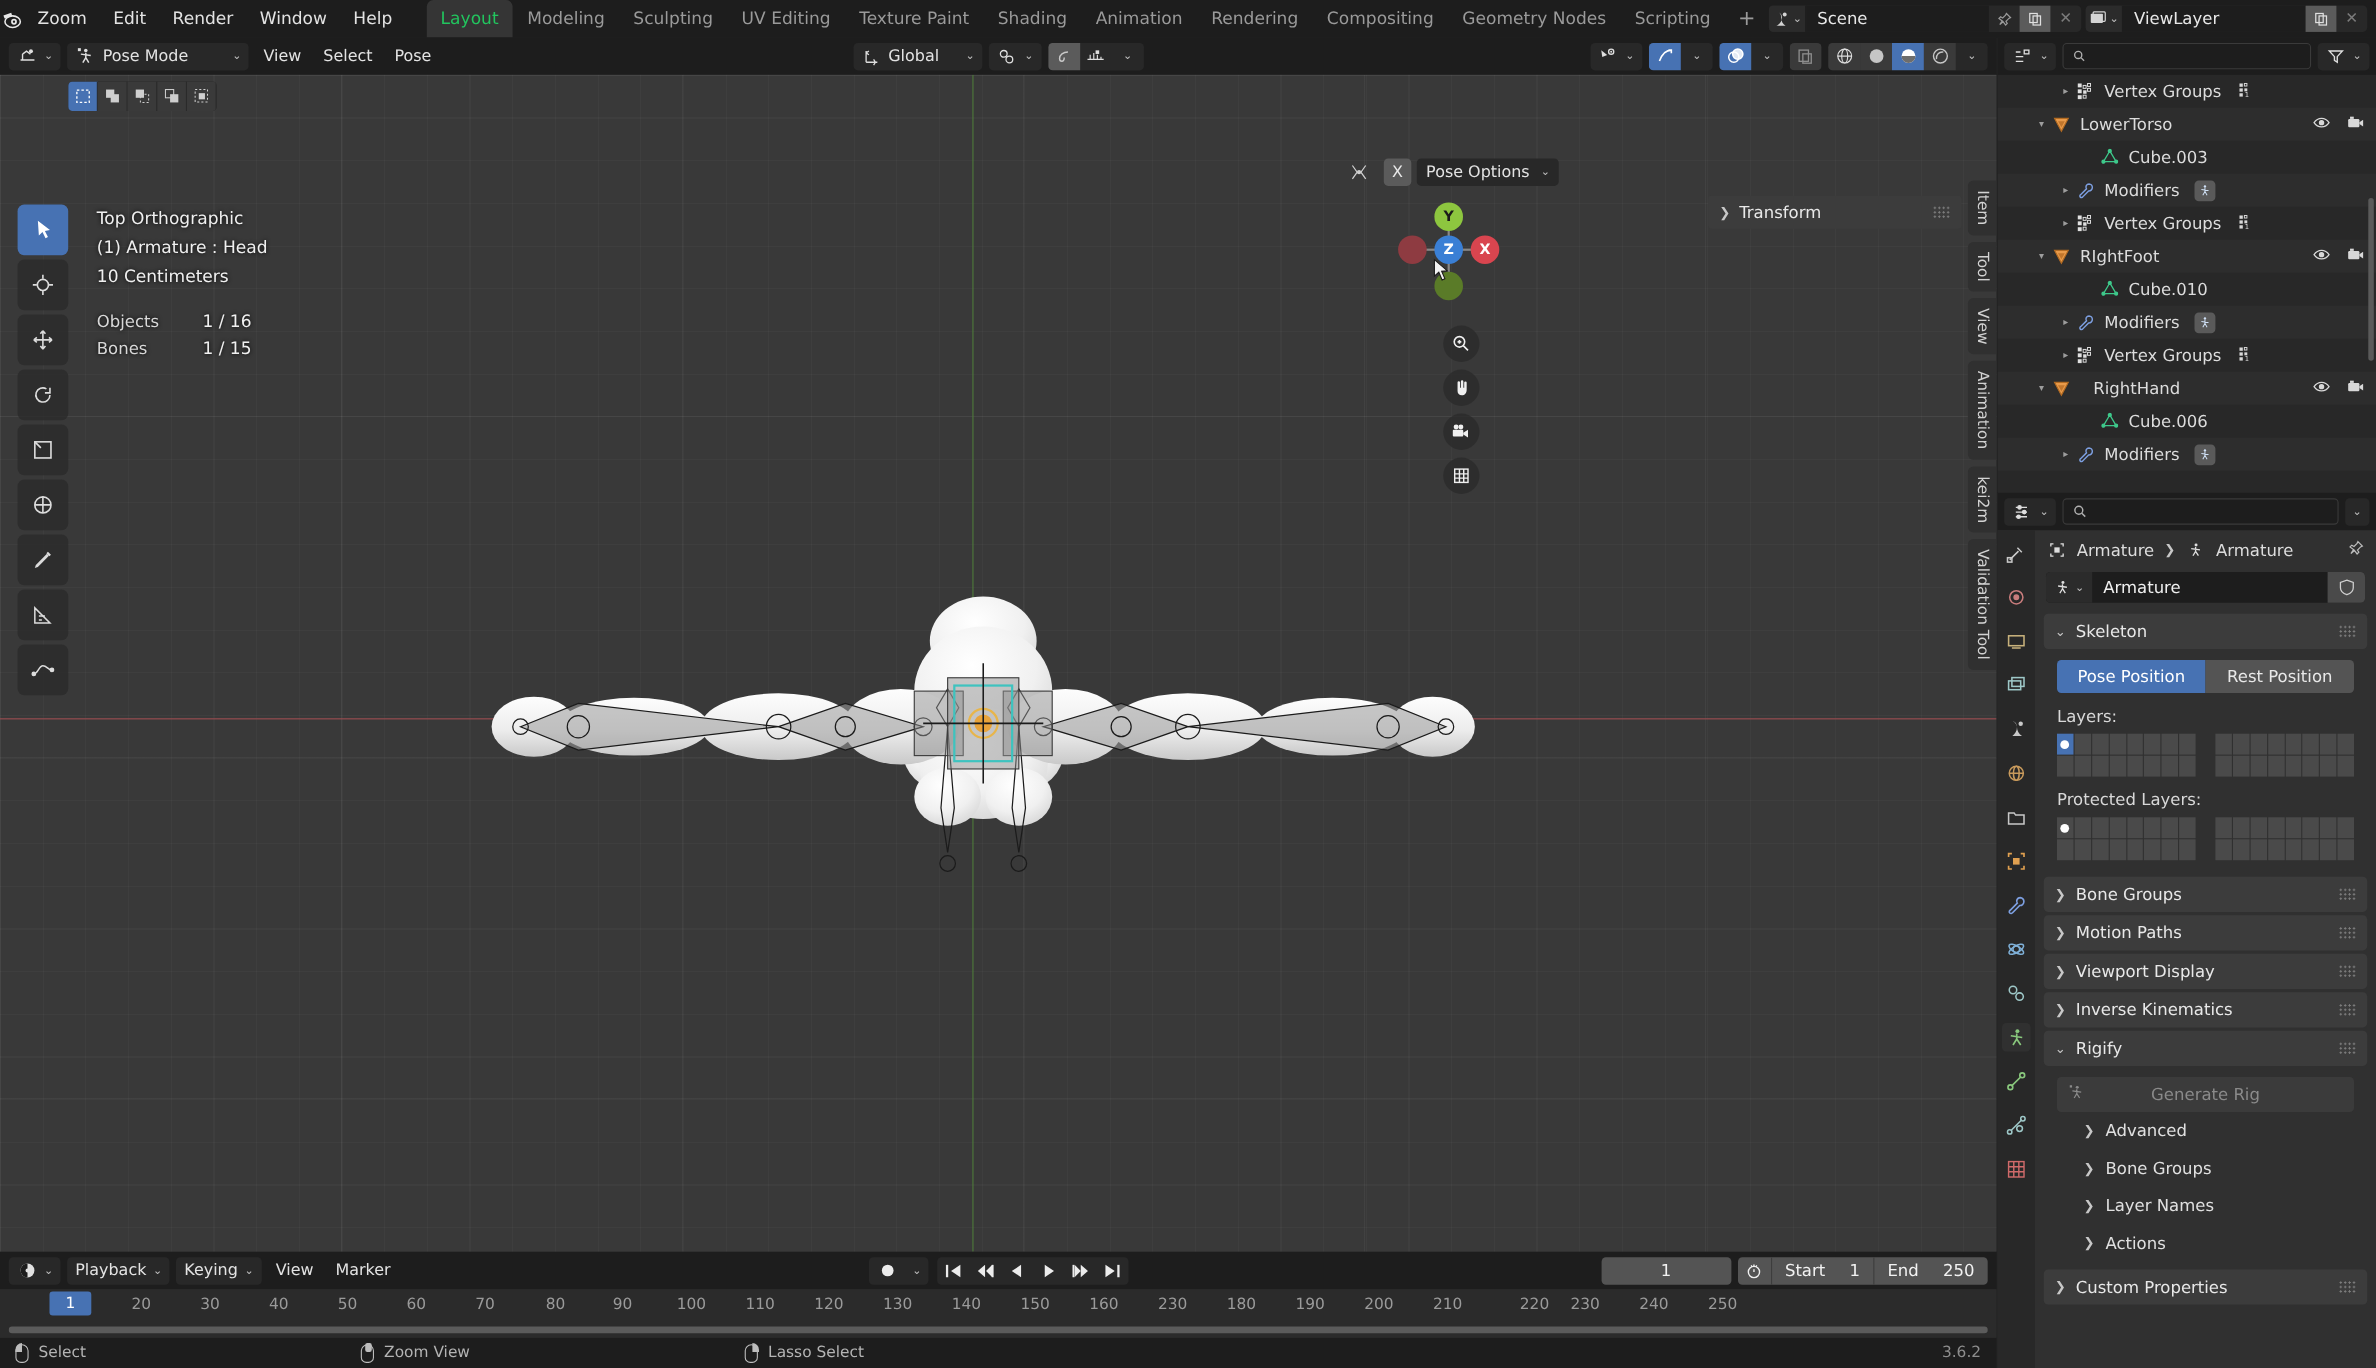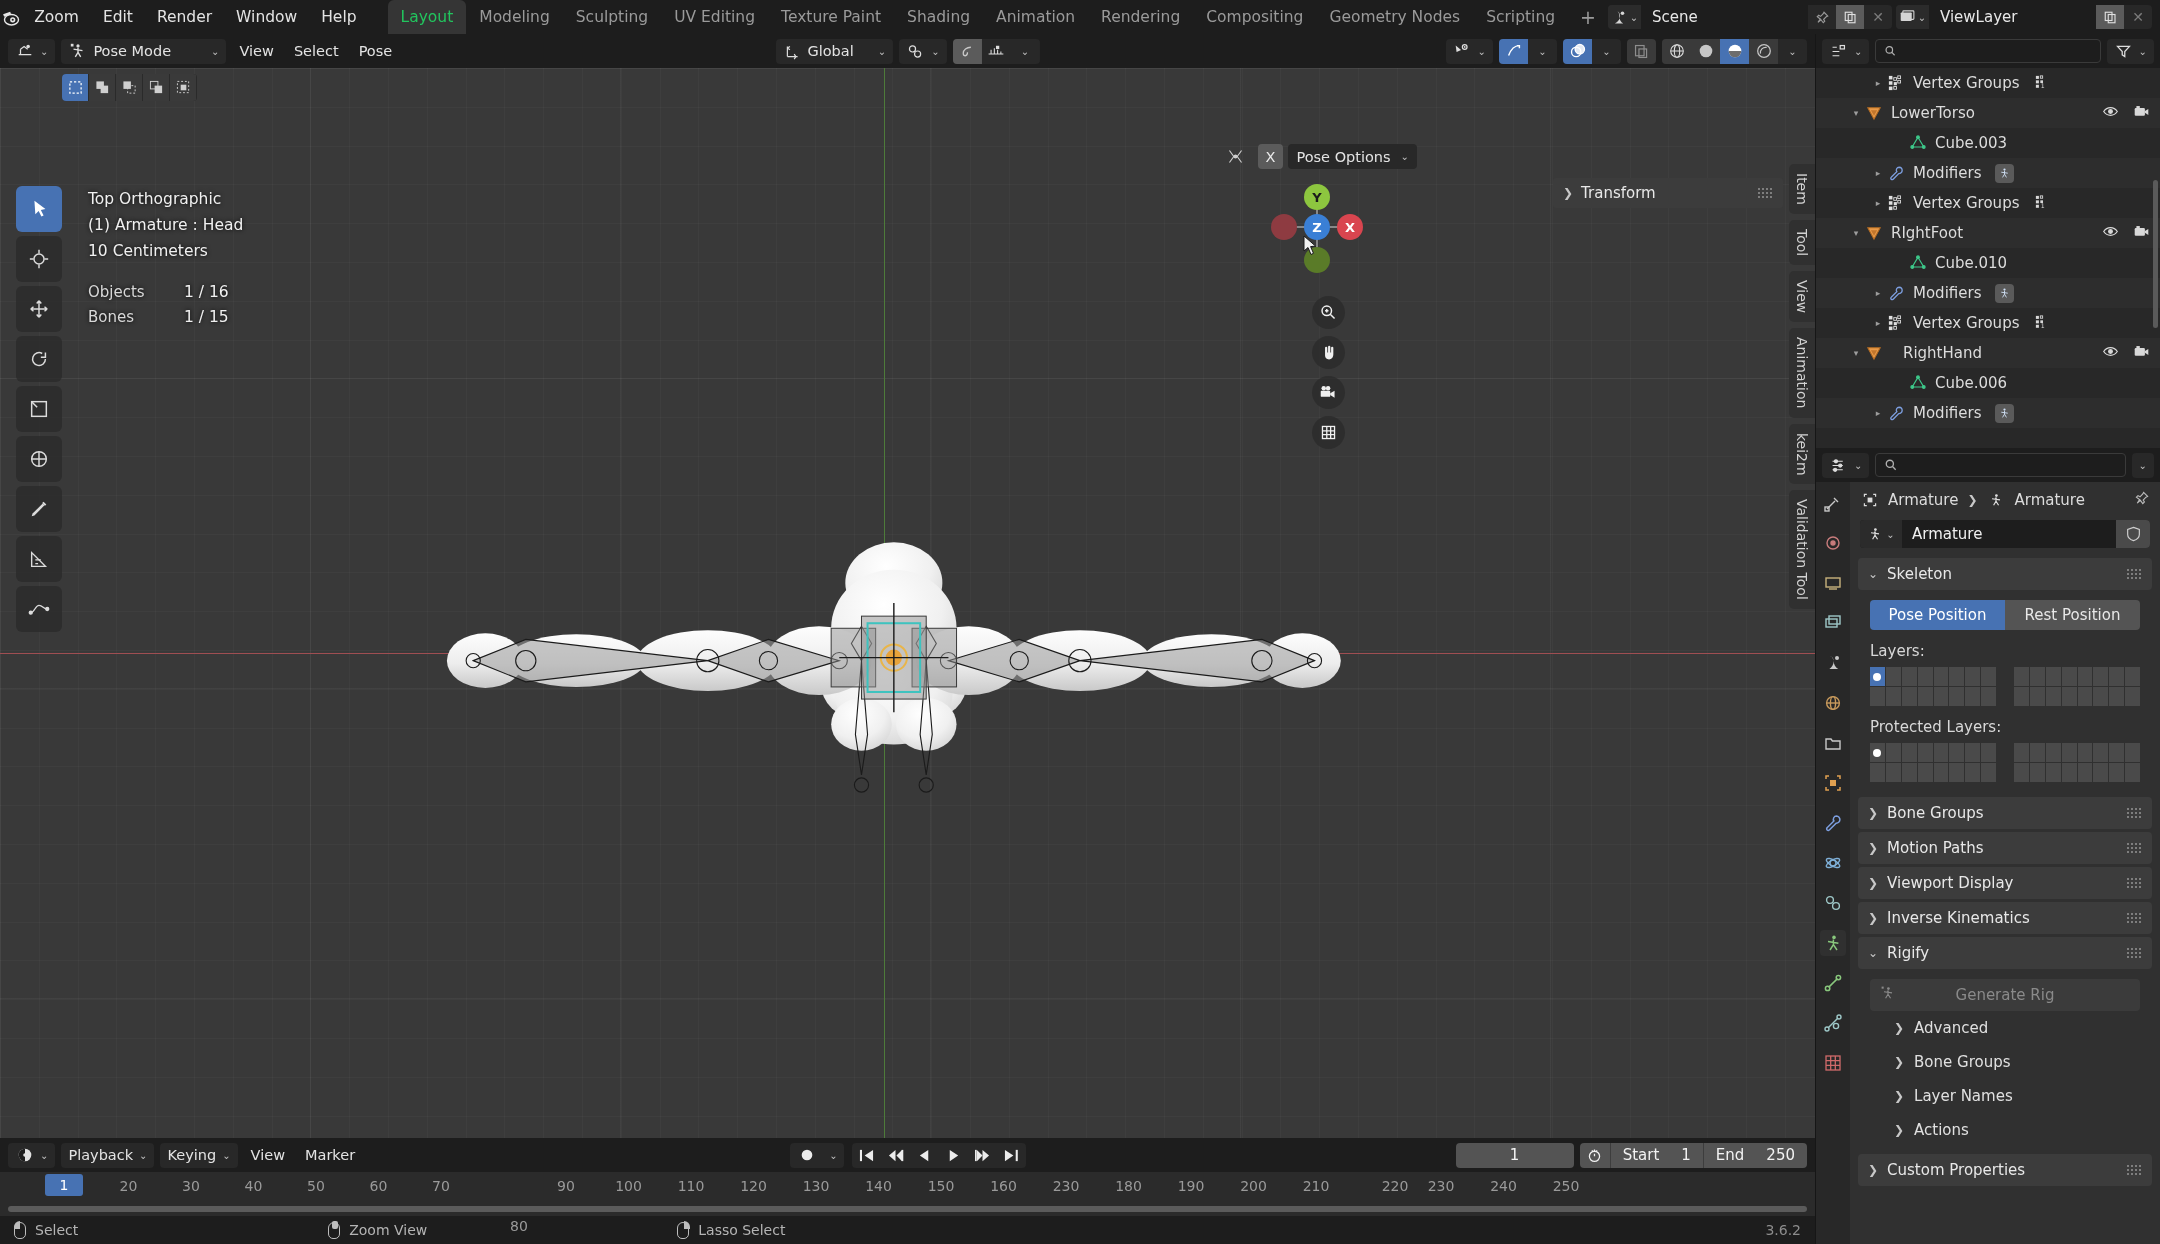--- a/index.html
+++ b/index.html
@@ -803,21 +803,21 @@
 
         <div class="tl-ruler">
           <div id="tlticks">
               <div class="tl-tick" style="left: 66px;">10</div>
               <div class="tl-tick" style="left: 128.5px;">20</div>
               <div class="tl-tick" style="left: 191px;">30</div>
               <div class="tl-tick" style="left: 253.5px;">40</div>
               <div class="tl-tick" style="left: 316px;">50</div>
               <div class="tl-tick" style="left: 378.5px;">60</div>
               <div class="tl-tick" style="left: 441px;">70</div>
-              <div class="tl-tick" style="left: 519px; margin-top: 40px;">80</div>
+              <div class="tl-tick" style="left: 505px;">80</div>
               <div class="tl-tick" style="left: 566px;">90</div>
               <div class="tl-tick" style="left: 628.5px;">100</div>
               <div class="tl-tick" style="left: 691px;">110</div>
               <div class="tl-tick" style="left: 753.5px;">120</div>
               <div class="tl-tick" style="left: 816px;">130</div>
               <div class="tl-tick" style="left: 878.5px;">140</div>
               <div class="tl-tick" style="left: 941px;">150</div>
               <div class="tl-tick" style="left: 1003.5px;">160</div>
               <div class="tl-tick" style="left: 1066px;">230</div>
               <div class="tl-tick" style="left: 1128.5px;">180</div>

